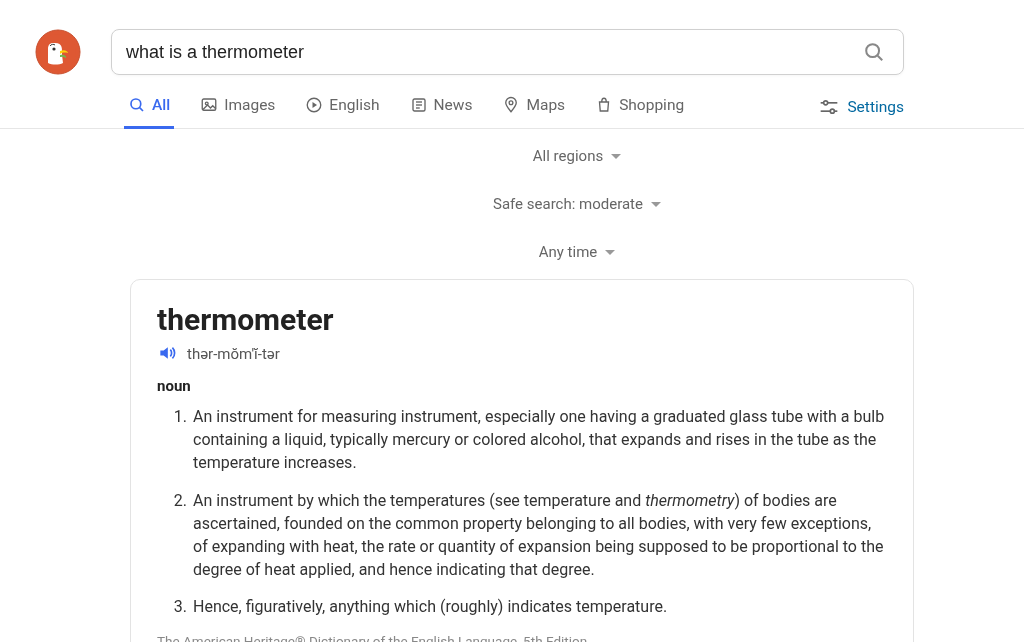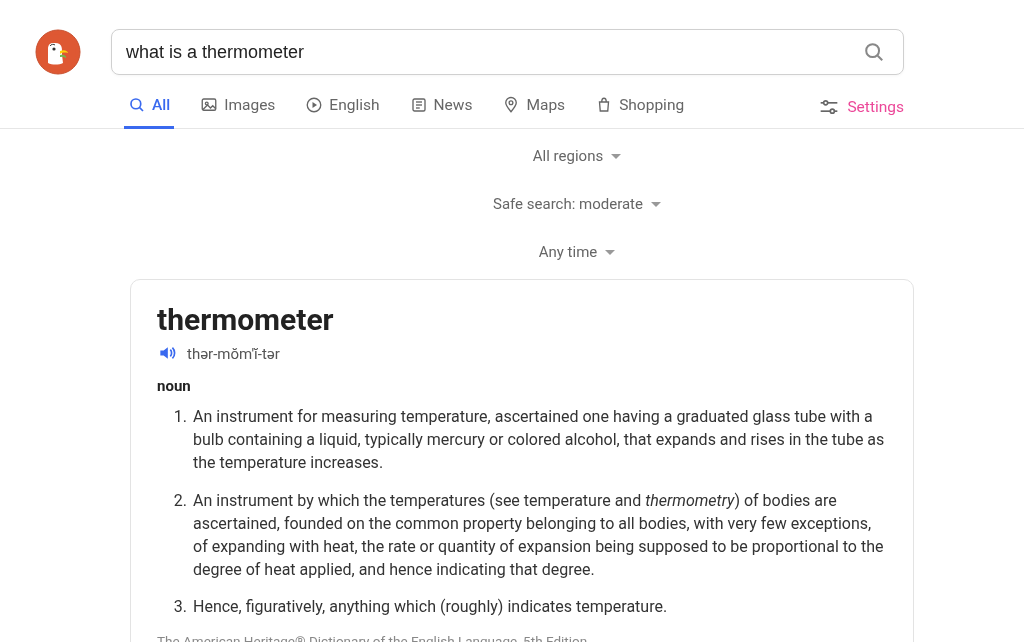--- a/index.html
+++ b/index.html
@@ -67,21 +67,21 @@
   }
   .tab.active {
     color: #3969ef;
     border-bottom: 3px solid #3969ef;
     font-weight: 500;
   }
   .tab svg { width: 18px; height: 18px; }
   .spacer { flex: 1; }
   .settings-tab {
     display: flex; align-items: center; gap: 8px;
-    color: #ec4899; font-size: 15.5px; cursor: pointer;
+    color: #0369a1; font-size: 15.5px; cursor: pointer;
   }
   .filters-row {
     display: flex;
     align-items: center;
     gap: 30px;
     padding: 18px 0 14px 130px;
     color: #666;
     font-size: 15px;
     flex-direction: column;
   }
@@ -262,21 +262,21 @@
         <svg width="20" height="20" viewBox="0 0 24 24" fill="none" stroke="#3969ef" stroke-width="2">
           <path d="M4 9 L4 15 L8 15 L13 19 L13 5 L8 9 Z" fill="#3969ef" stroke="none"></path>
           <path d="M16 8 C18 10 18 14 16 16"></path>
           <path d="M18.5 5.5 C22 9 22 15 18.5 18.5"></path>
         </svg>
       </button>
       <span class="pron-text">thər-mŏm′ĭ-tər</span>
     </div>
     <div class="pos">noun</div>
     <ol class="defs">
-      <li>An instrument for measuring temperature, ascertained one having a graduated glass tube with a bulb containing a liquid, typically mercury or colored alcohol, that expands and rises in the tube as the temperature increases.</li>
+      <li>An instrument for measuring instrument, especially one having a graduated glass tube with a bulb containing a liquid, typically mercury or colored alcohol, that expands and rises in the tube as the temperature increases.</li>
       <li>An instrument by which the temperatures (see temperature and <em>thermometry</em>) of bodies are ascertained, founded on the common property belonging to all bodies, with very few exceptions, of expanding with heat, the rate or quantity of expansion being supposed to be proportional to the degree of heat applied, and hence indicating that degree.</li>
       <li>Hence, figuratively, anything which (roughly) indicates temperature.</li>
     </ol>
     <div class="source">The American Heritage® Dictionary of the English Language, 5th Edition.</div>
     <div class="more-row">
       <span class="heart">🧡</span>
       <span class="more-link">More at Wordnik</span>
     </div>
   </div>
   <div class="expand-bar">

